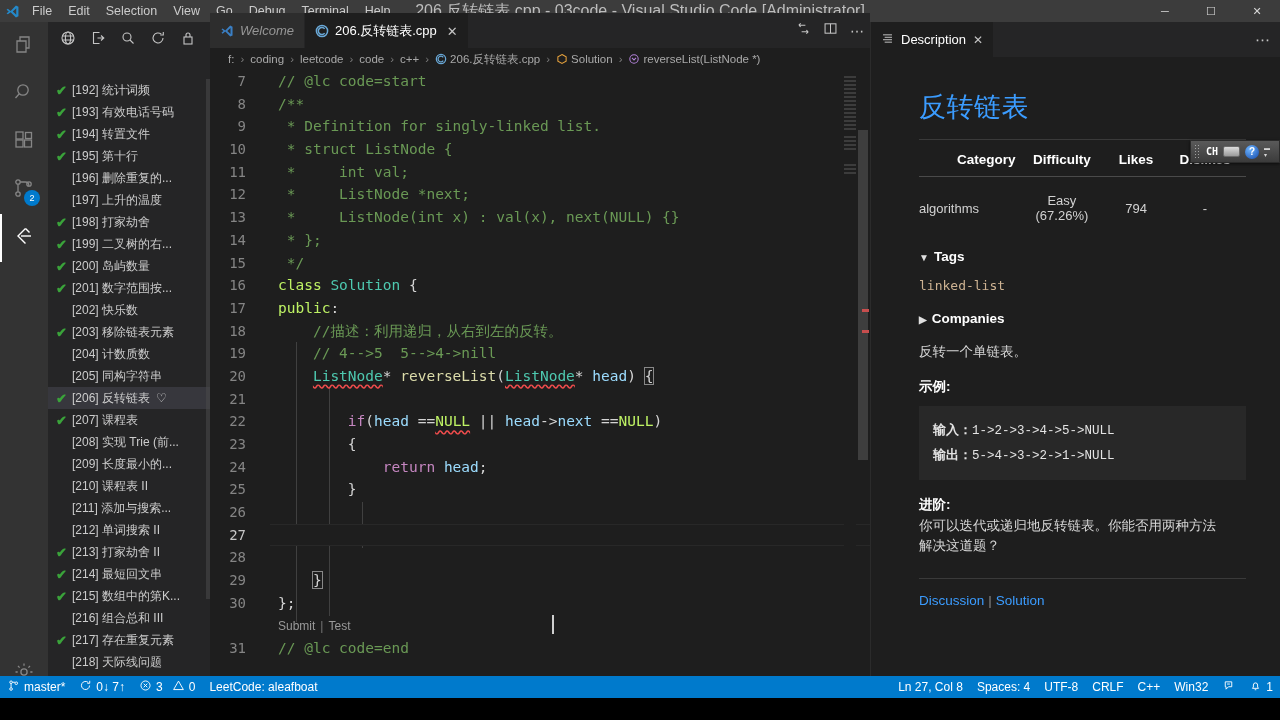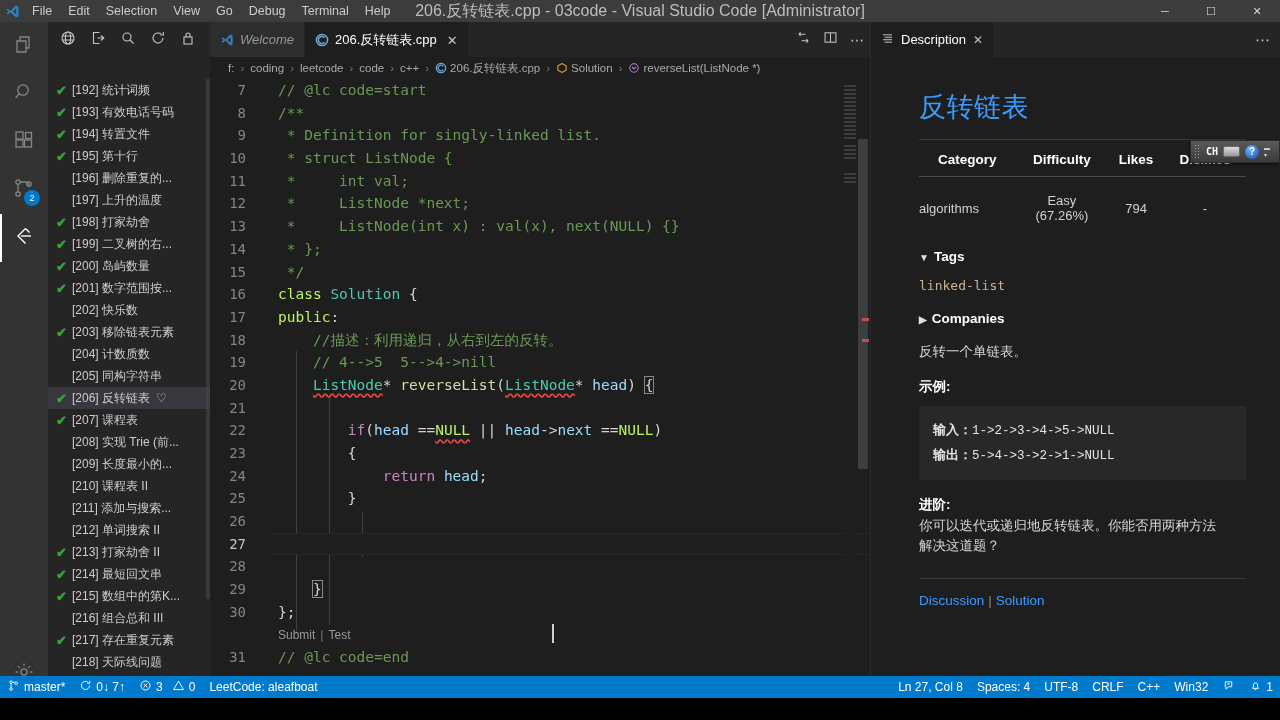--- a/index.html
+++ b/index.html
@@ -73,21 +73,21 @@
   .sb-row.selected { background: #37373d; }
   .sb-check { width: 16px; flex: 0 0 16px; color: #3aa33a; font-size: 13px; font-weight: bold; line-height: 1; }
   .sb-check.empty { color: transparent; }
   .sb-label { overflow: hidden; text-overflow: ellipsis; }
   .sb-fav { margin-left: 6px; color: #cccccc; font-size: 12px; }
   .sb-scroll {
     position: absolute; right: 0; top: 57px; width: 4px; height: 520px; background: #4b4b4b; opacity:.55;
   }
 
   
-  .editor-area { position: absolute; left: 210px; top: 22px; width: 660px; height: 676px; background: #1e1e1e; }
+  .editor-area { position: absolute; left: 210px; top: 13px; width: 660px; height: 676px; background: #1e1e1e; }
   .tabsrow { height: 35px; background: #252526; display: flex; align-items: stretch; position: relative; }
   .tab {
     display: flex; align-items: center; gap: 6px; padding: 0 10px; height: 35px;
     font-size: 13px; color: #969696; background: #2d2d2d; border-right: 1px solid #252526;
     white-space: nowrap;
   }
   .tab.active { background: #1e1e1e; color: #ffffff; border-top: 1px solid #1e1e1e; }
   .tab .tabclose { font-size: 13px; color: #c5c5c5; margin-left: 4px; }
   .tab-icon { width: 14px; height: 14px; display: inline-flex; align-items: center; justify-content: center; }
   .tab-actions {
@@ -168,21 +168,21 @@
   .rp-title {
     color: #3b9cff; font-size: 27px; font-weight: normal; margin: 14px 0 4px 0;
     letter-spacing: .5px;
   }
   .rp-hr { height: 1px; background: #3a3a3a; margin: 14px 0 12px 0; }
   table.meta { width: 100%; border-collapse: collapse; }
   table.meta th {
     text-align: center; font-size: 13.5px; color: #ffffff; font-weight: bold;
     padding: 0 0 9px 0;
   }
-  table.meta th:first-child { text-align: center; margin-top: 39px; }
+  table.meta th:first-child { text-align: right; margin-top: 39px; }
   table.meta td {
     text-align: center; font-size: 13px; color: #d2d2d2; padding: 16px 0 10px 0;
     border-top: 1px solid #4a4a4a;
   }
   table.meta td:first-child { text-align: left; }
   .sect-head { font-size: 13.5px; font-weight: bold; color: #ffffff; margin: 16px 0 0 0; }
   .tri { display: inline-block; font-size: 10px; margin-right: 5px; color: #e0e0e0; }
   .tagval { font-family: "DejaVu Sans Mono", monospace; font-size: 13px; color: #cdb292; margin: 14px 0 0 0; }
   .para { font-size: 13.5px; color: #d6d6d6; margin-top: 16px; line-height: 20px; }
   .bold-cn { font-weight: bold; color: #ffffff; font-size: 13.5px; margin-top: 16px; }

